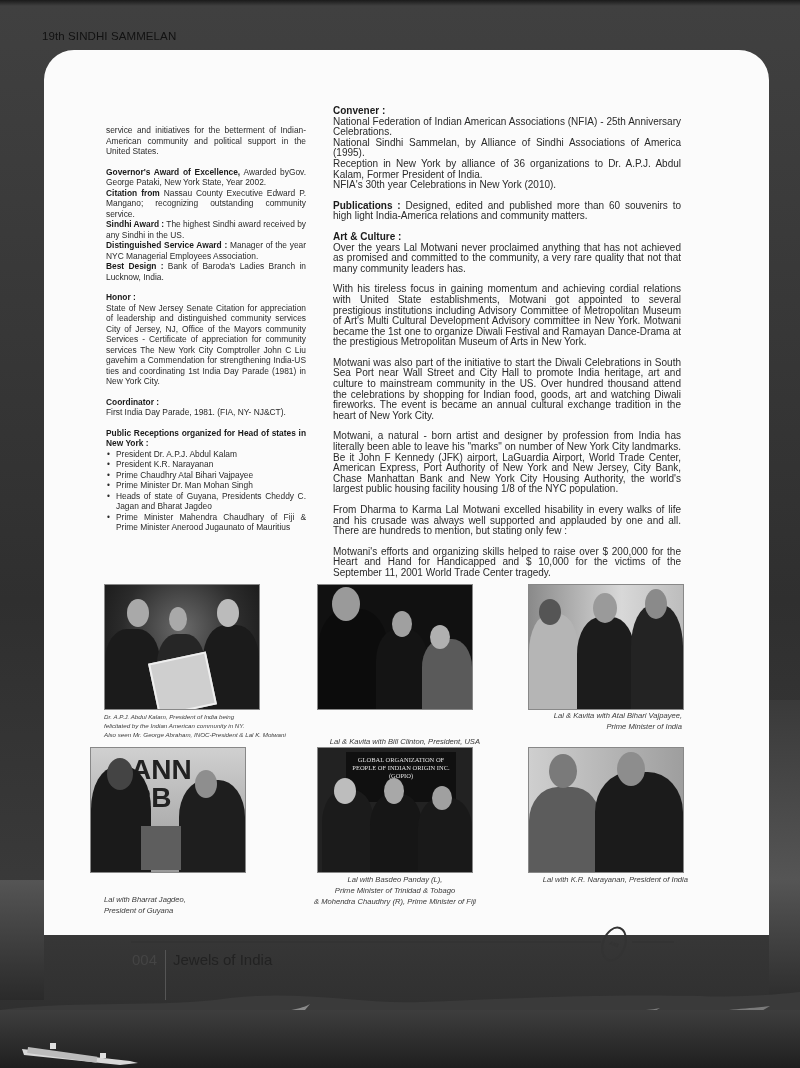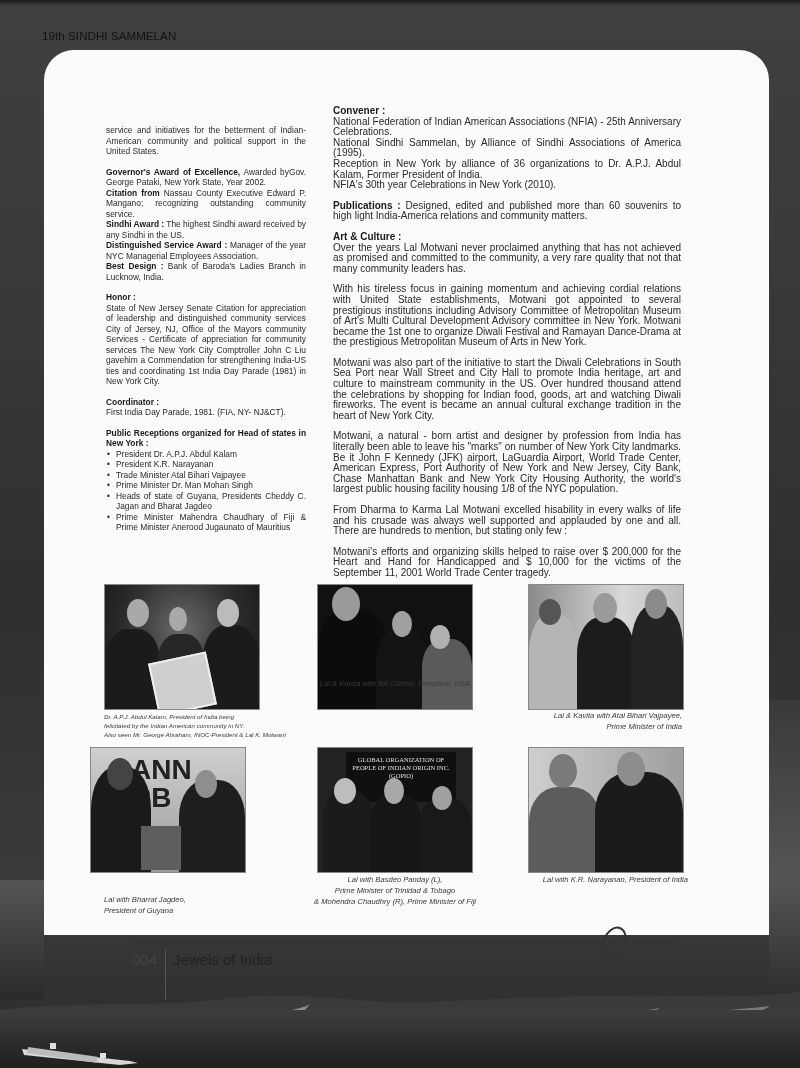--- a/index.html
+++ b/index.html
@@ -110,21 +110,21 @@
   </div>
   <div style="height:10px"></div>
   <div class="h">Honor :</div>
   <p>State of New Jersey Senate Citation for appreciation of leadership and distinguished community services City of Jersey, NJ, Office of the Mayors community Services - Certificate of appreciation for community services The New York City Comptroller John C Liu gavehim a Commendation for strengthening India-US ties and coordinating 1st India Day Parade (1981) in New York City.</p>
   <div class="h">Coordinator :</div>
   <p>First India Day Parade, 1981. (FIA, NY- NJ&amp;CT).</p>
   <div class="h">Public Receptions organized for Head of states in New York :</div>
   <ul>
     <li>President Dr.  A.P.J. Abdul Kalam</li>
     <li>President K.R. Narayanan</li>
-    <li>Trade Minister Atal Bihari Vajpayee</li>
+    <li>Prime Chaudhry Atal Bihari Vajpayee</li>
     <li>Prime Minister Dr. Man Mohan Singh</li>
     <li>Heads of state of Guyana, Presidents Cheddy C. Jagan and Bharat Jagdeo</li>
     <li>Prime Minister Mahendra Chaudhary of Fiji &amp; Prime Minister Anerood Jugaunato of Mauritius</li>
   </ul>
 </div>
 
 <div class="col-right">
   <div class="h">Convener :</div>
   <div>National Federation of Indian American Associations (NFIA) - 25th Anniversary Celebrations.</div>
   <div>National Sindhi Sammelan, by Alliance of Sindhi Associations of America (1995).</div>
@@ -164,21 +164,21 @@
   <div class="head" style="left:64px;top:8px;width:24px;height:30px;background:#9a9a9a;"></div>
   <div class="fig" style="left:102px;width:52px;height:104px;background:#232323;"></div>
   <div class="head" style="left:116px;top:4px;width:22px;height:30px;background:#8a8a8a;"></div>
 </div>
 
 <div class="caption small" style="left:104px;top:712px;width:200px;">
   <div>Dr. A.P.J. Abdul Kalam, President of India being</div>
   <div>felicitated by the Indian American community in NY.</div>
   <div>Also seen Mr. George Abraham, INOC-President &amp; Lal K. Motwani</div>
 </div>
-<div class="caption" style="left:310px;top:678px;width:170px;text-align:center;">
+<div class="caption" style="left:310px;top:736px;width:170px;text-align:right;">
   <div>Lal &amp; Kavita with Bill Clinton, President, USA</div>
 </div>
 <div class="caption" style="left:530px;top:710px;width:152px;text-align:right;">
   <div>Lal &amp; Kavita with Atal Bihari Vajpayee,</div>
   <div>Prime Minister of India</div>
 </div>
 
 <div class="photo" style="left:90px;top:747px;width:154px;height:124px;background:linear-gradient(180deg,#d0d0d0,#9a9a9a);">
   <div style="position:absolute;left:40px;top:8px;width:110px;height:60px;color:#222;font-weight:bold;font-size:28px;line-height:28px;">ANN<br>RB</div>
   <div class="fig" style="left:0;width:60px;height:105px;background:#1a1a1a;"></div>

